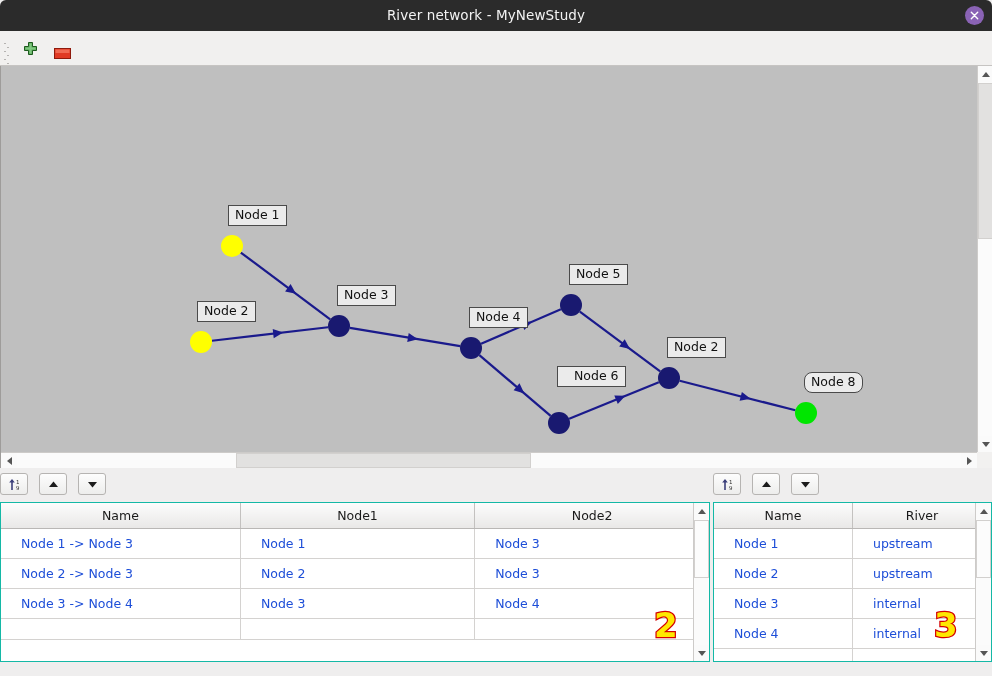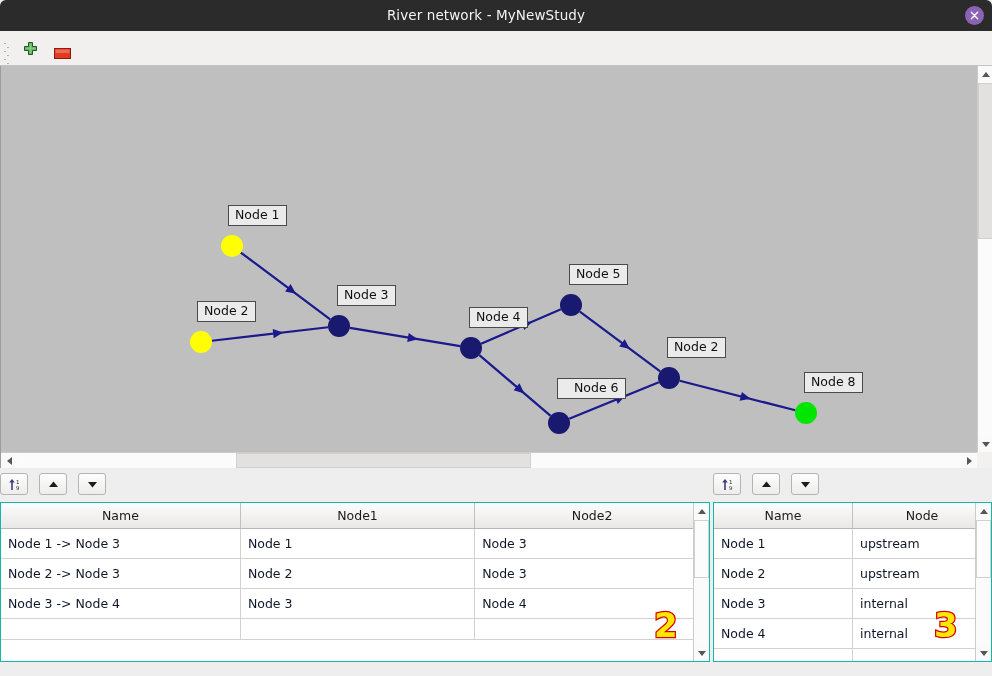--- a/index.html
+++ b/index.html
@@ -202,22 +202,22 @@
     font-weight: normal;
     font-size: 12.5px;
     color: #1a1a1a;
     text-align: center;
   }
   table.grid th:last-child { border-right: none; }
   table.grid td {
     border-right: 1px solid #d4d2d0;
     border-bottom: 1px solid #d4d2d0;
     height: 29px;
-    padding: 0 0 0 7px;
-    color: #0f172a;
+    padding: 0 0 0 20px;
+    color: #1d4ed8;
     background: #fff;
     overflow: hidden;
     white-space: nowrap;
   }
   table.grid td:last-child { border-right: none; }
   table.grid tr.blank td { height: 20px; }
 
   .tbl-vsb {
     position: absolute; right: 0; top: 0;
     width: 16px; height: 158px;
@@ -306,23 +306,23 @@
           <circle cx="558" cy="357" r="11" fill="#191970"></circle>
           <circle cx="668" cy="312" r="11" fill="#191970"></circle>
           <circle cx="805" cy="347" r="11" fill="#00e600"></circle>
         </svg>
       <div id="graph-labels">
           <div class="node-label" style="left: 227px; top: 139px;">Node 1</div>
           <div class="node-label" style="left: 196px; top: 235px;">Node 2</div>
           <div class="node-label" style="left: 336px; top: 219px;">Node 3</div>
           <div class="node-label" style="left: 468px; top: 241px;">Node 4</div>
           <div class="node-label" style="left: 568px; top: 198px;">Node 5</div>
-          <div class="node-label" style="left: 556px; top: 312px; padding-left: 16px;">Node 6</div>
+          <div class="node-label" style="left: 556px; top: 300px; padding-left: 16px;">Node 6</div>
           <div class="node-label" style="left: 666px; top: 271px;">Node 2</div>
-          <div class="node-label" style="left: 803px; top: 306px;">Node 8</div>
+          <div class="node-label" style="left: 803px; top: 306px; border-radius: 8px;">Node 8</div>
         </div>
     </div>
 
     <div class="gsb-v">
       <div class="sb-arrow" style="top:0;left:0;">
         <span class="tri tri-up"></span>
       </div>
       <div class="sb-thumb" style="top:17px;left:0;width:16px;height:156px;"></div>
       <div class="sb-arrow" style="bottom:0;left:0;">
         <span class="tri tri-down"></span>
@@ -448,21 +448,21 @@
 
       <div class="table-box tbl-right">
         <table class="grid" id="nodes-table">
           <colgroup>
               <col style="width:131px">
               <col style="width:131px">
             </colgroup>
           <thead>
               <tr id="nodes-head">
                 <th>Name</th>
-                <th>Node</th>
+                <th>River</th>
               </tr>
             </thead>
           <tbody id="nodes-body">
               <tr>
                 <td>Node 1</td>
                 <td>upstream</td>
               </tr>
               <tr>
                 <td>Node 2</td>
                 <td>upstream</td>

